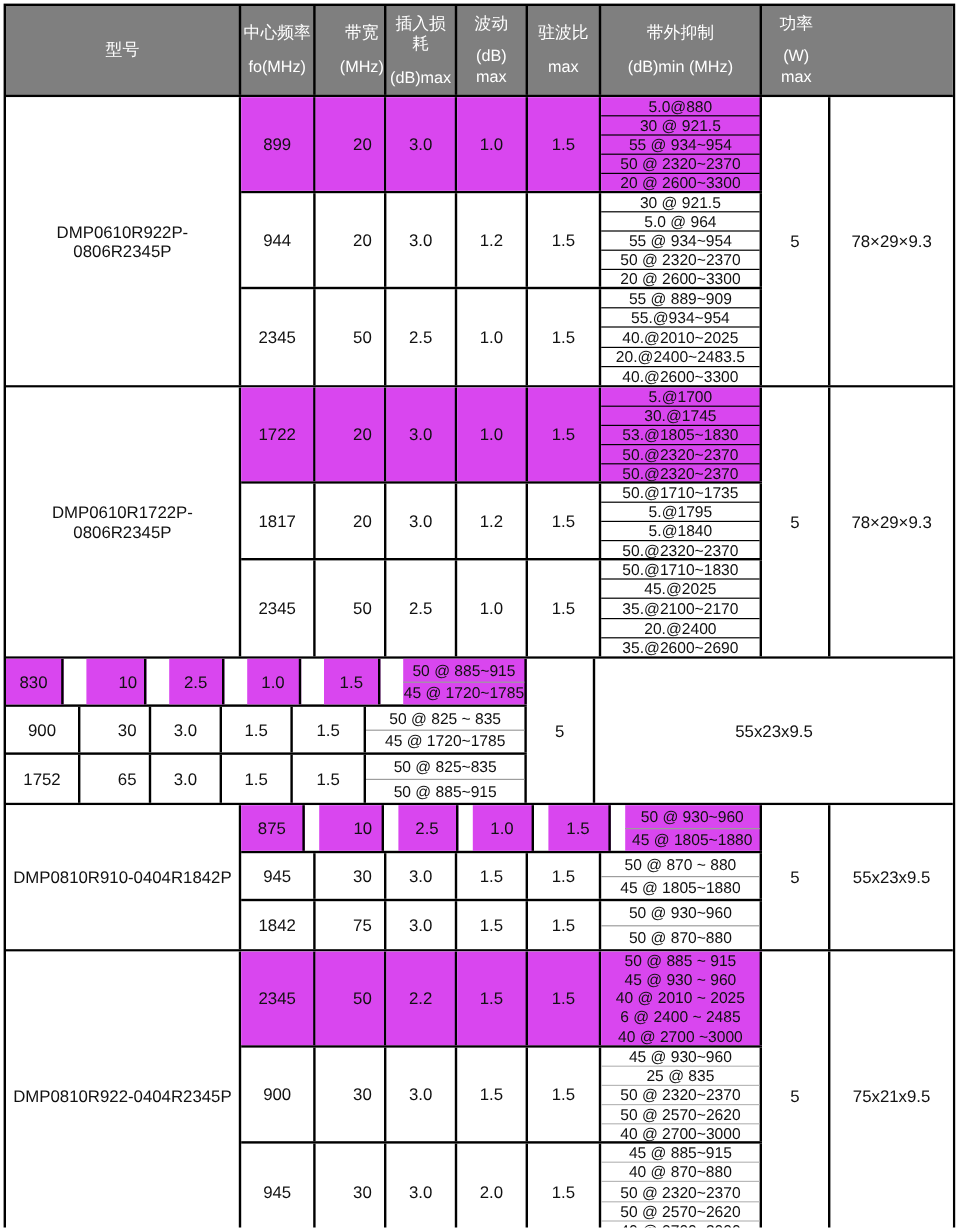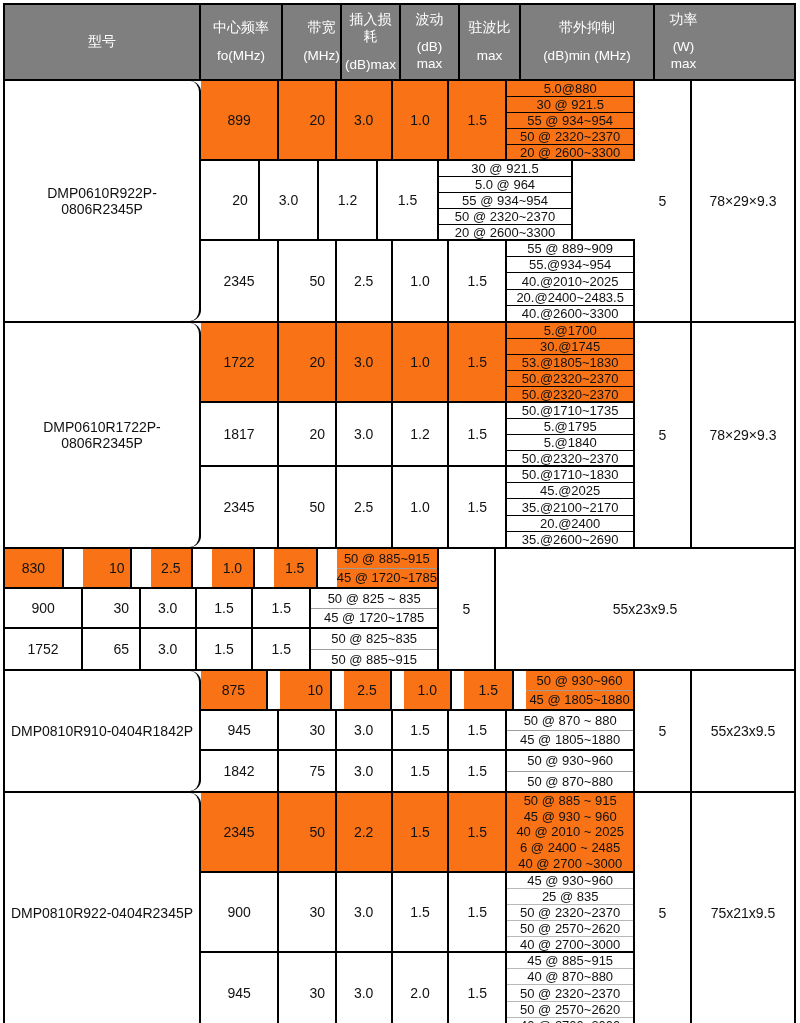--- a/index.html
+++ b/index.html
@@ -31,38 +31,37 @@
     text-align:center;
     border-right:2px solid #000;
     font-size:14px; line-height:1.25;
     gap:11px;
     padding:2px 1px;
   }
   .th:last-child { border-right:none; }
   .th .sub { white-space:pre-line; font-size:13.5px; }
   
   .c-model { width:196px; }
-  .c-fo    { width:82px; }
+  .c-fo    { width:62px; }
   .c-bw    { width:59px;padding-left:21px; }
   .c-il    { width:59px; }
   .c-rip   { width:59px; }
   .c-vswr  { width:61px; }
   .c-rej   { width:134px; }
   .c-pow   { width:57px; }
   .c-size  { flex:1; }
   
   .block { display:flex; border-bottom:2px solid #000; background:#fff; }
   .block:last-child { border-bottom:none; }
   .model-cell {
     width:196px;
     border-right:2px solid #000;
     display:flex; align-items:center; justify-content:center;
     text-align:center; font-size:14px;
     padding:0 2px;
-    border-radius:11px;
   }
   .rows-col { display:flex; flex-direction:column; width:434px; }
   .mrow { display:flex; border-bottom:2px solid #000; }
   .mrow:last-child { border-bottom:none; }
   .dcell {
     display:flex; align-items:center; justify-content:center;
     border-right:2px solid #000;
     font-size:14px;
   }
   .rej-cell {
@@ -75,21 +74,21 @@
     display:flex; align-items:center; justify-content:center;
     border-bottom:1px solid #000;
     white-space:nowrap;
   }
   .sub-line:last-child { border-bottom:none; }
   
   .block:nth-child(3) .sub-line, .block:nth-child(4) .sub-line { border-bottom-color:#9d9d9d; }
   .block:nth-child(5) .sub-line { border-bottom-color:#b8b8b8; }
   .block:nth-child(5) .mrow:first-child .sub-line { border-bottom:none; }
   
-  .mrow:first-child .dcell, .mrow:first-child .rej-cell { background:#f97316; }
+  .mrow:first-child .dcell, .mrow:first-child .rej-cell { background:#d946ef; }
   .pow-cell {
     width:57px;
     border-right:2px solid #000;
     display:flex; align-items:center; justify-content:center;
     font-size:14px;
   }
   .size-cell {
     flex:1;
     display:flex; align-items:center; justify-content:center;
     font-size:14px;
@@ -146,20 +145,21 @@
             <div class="dcell c-vswr">1.5</div>
             <div class="rej-cell c-rej">
               <div class="sub-line">5.0@880</div>
               <div class="sub-line">30 @ 921.5</div>
               <div class="sub-line">55 @ 934~954</div>
               <div class="sub-line">50 @ 2320~2370</div>
               <div class="sub-line">20 @ 2600~3300</div>
             </div>
           </div>
           <div class="mrow" style="height: 80px;">
+            <div class="dcell c-fo">944</div>
             <div class="dcell c-bw">20</div>
             <div class="dcell c-il">3.0</div>
             <div class="dcell c-rip">1.2</div>
             <div class="dcell c-vswr">1.5</div>
             <div class="rej-cell c-rej">
               <div class="sub-line">30 @ 921.5</div>
               <div class="sub-line">5.0 @ 964</div>
               <div class="sub-line">55 @ 934~954</div>
               <div class="sub-line">50 @ 2320~2370</div>
               <div class="sub-line">20 @ 2600~3300</div>

